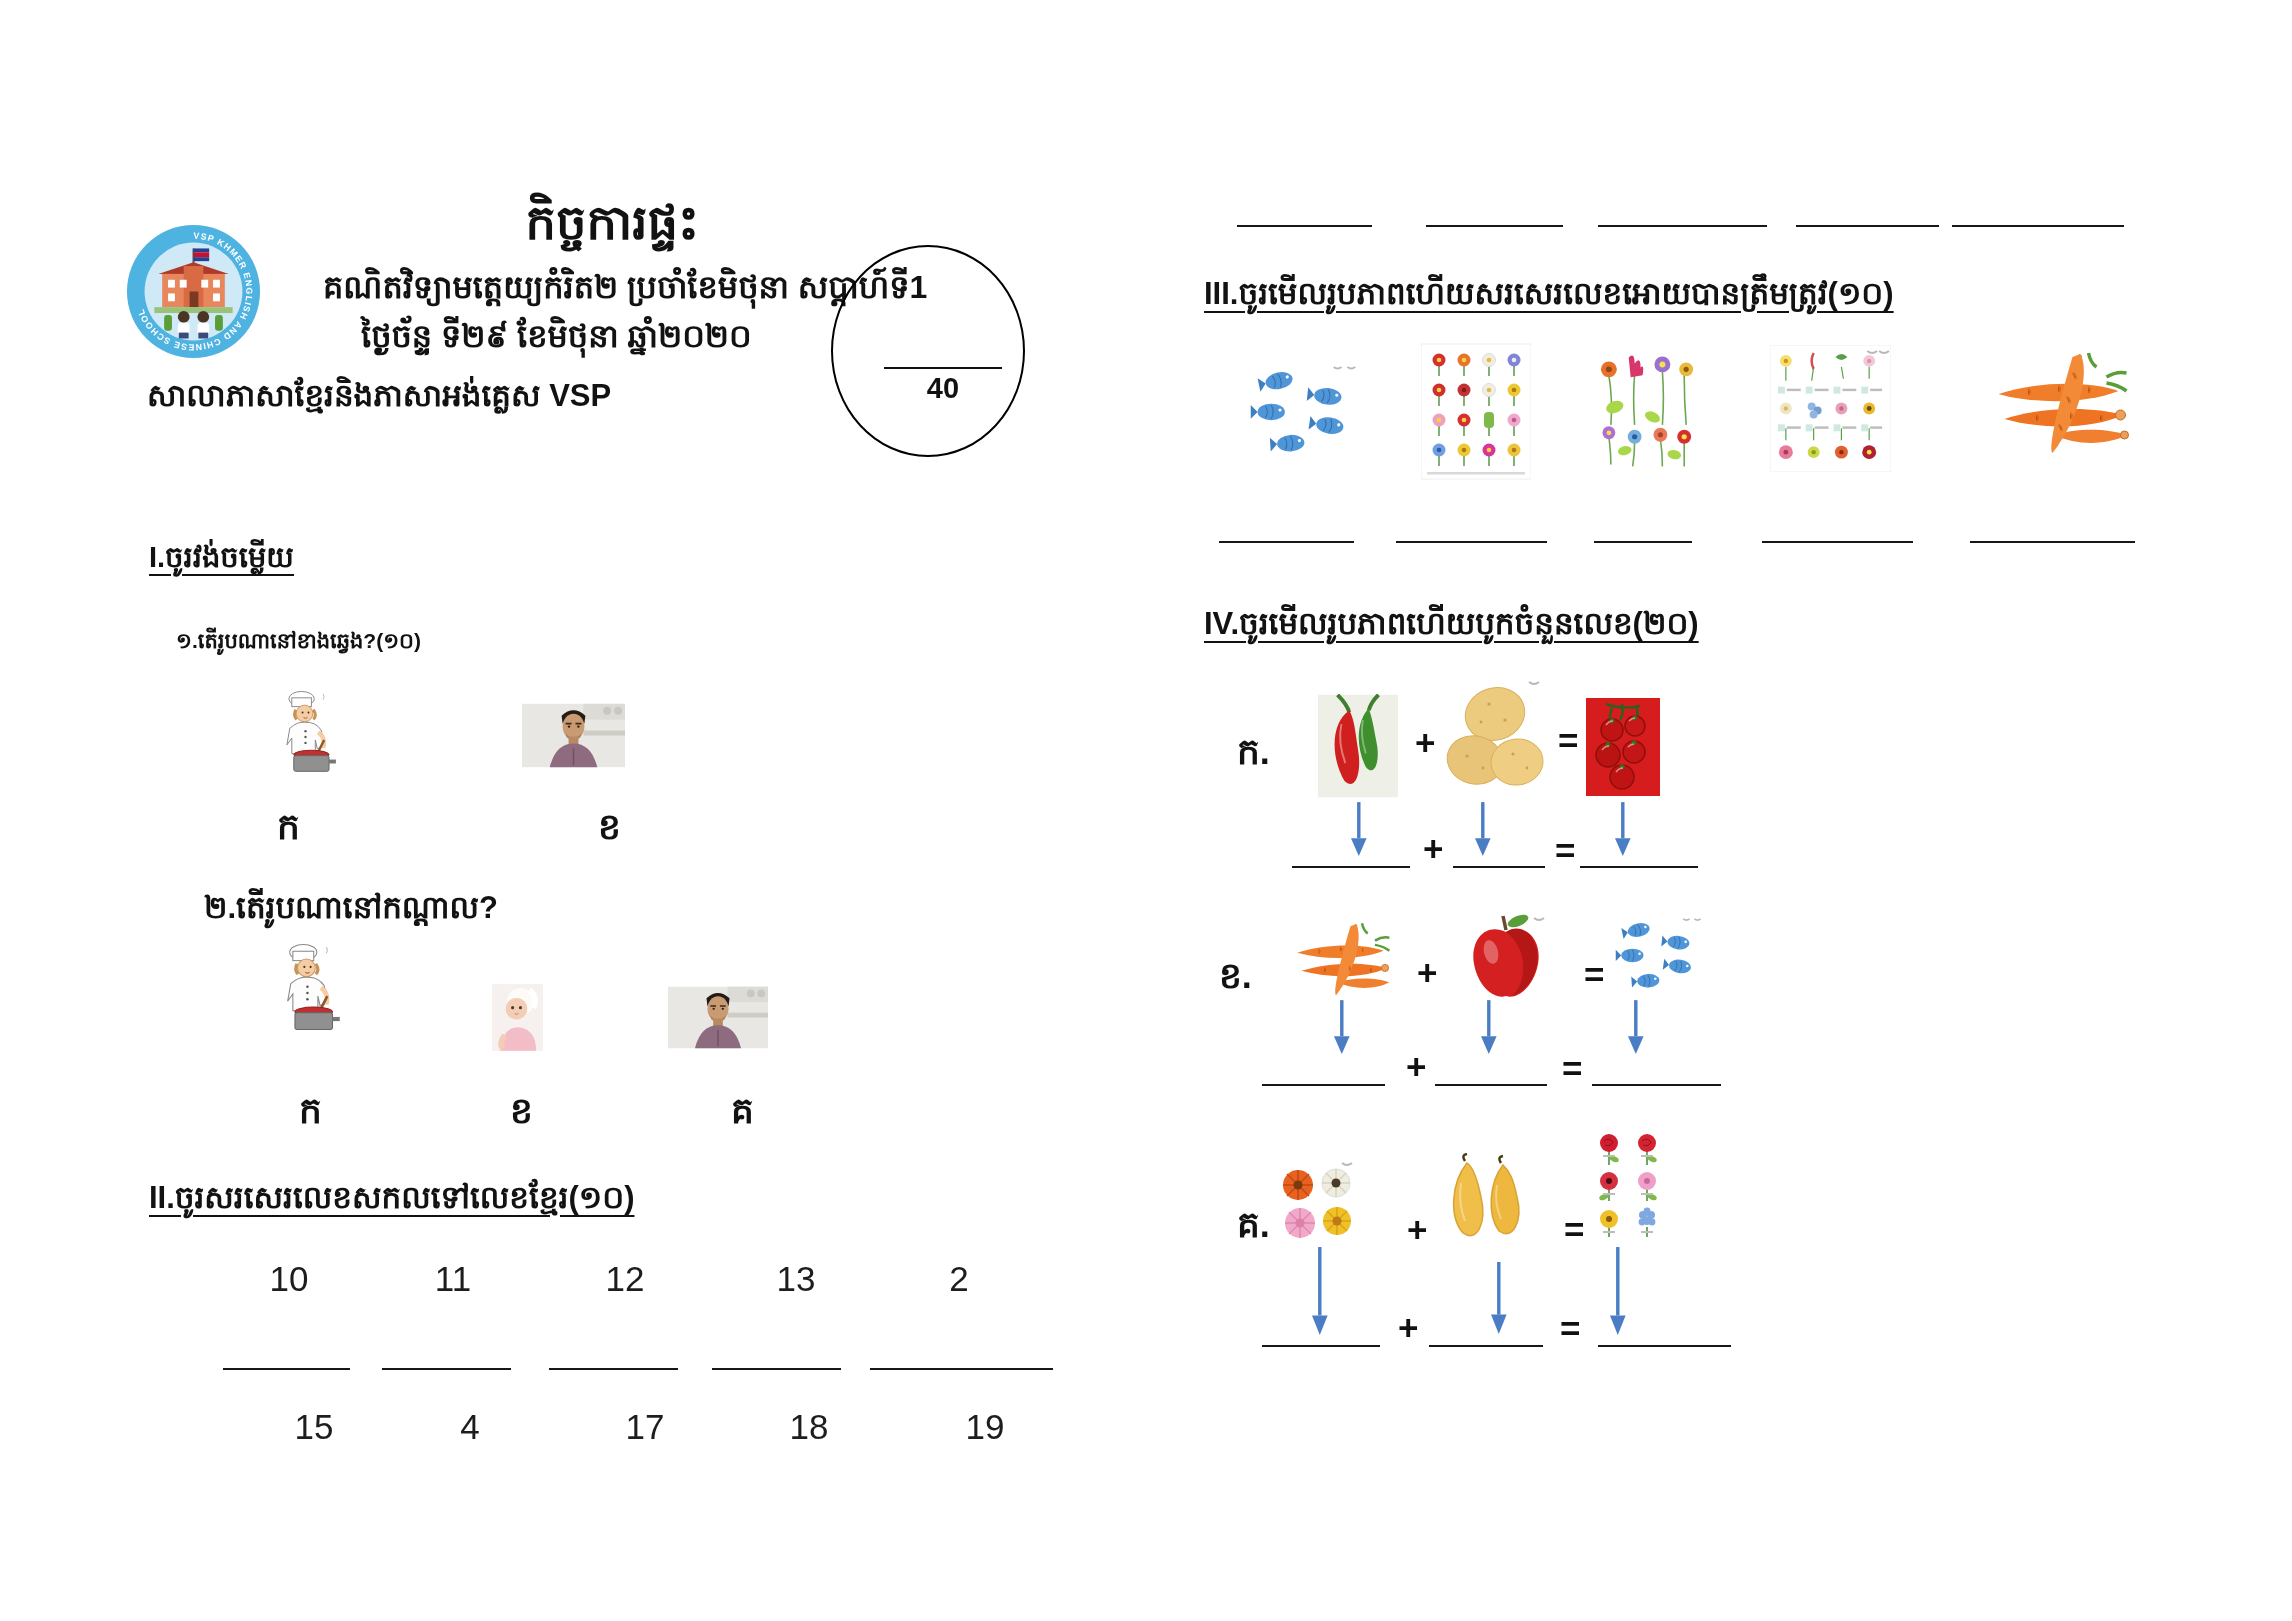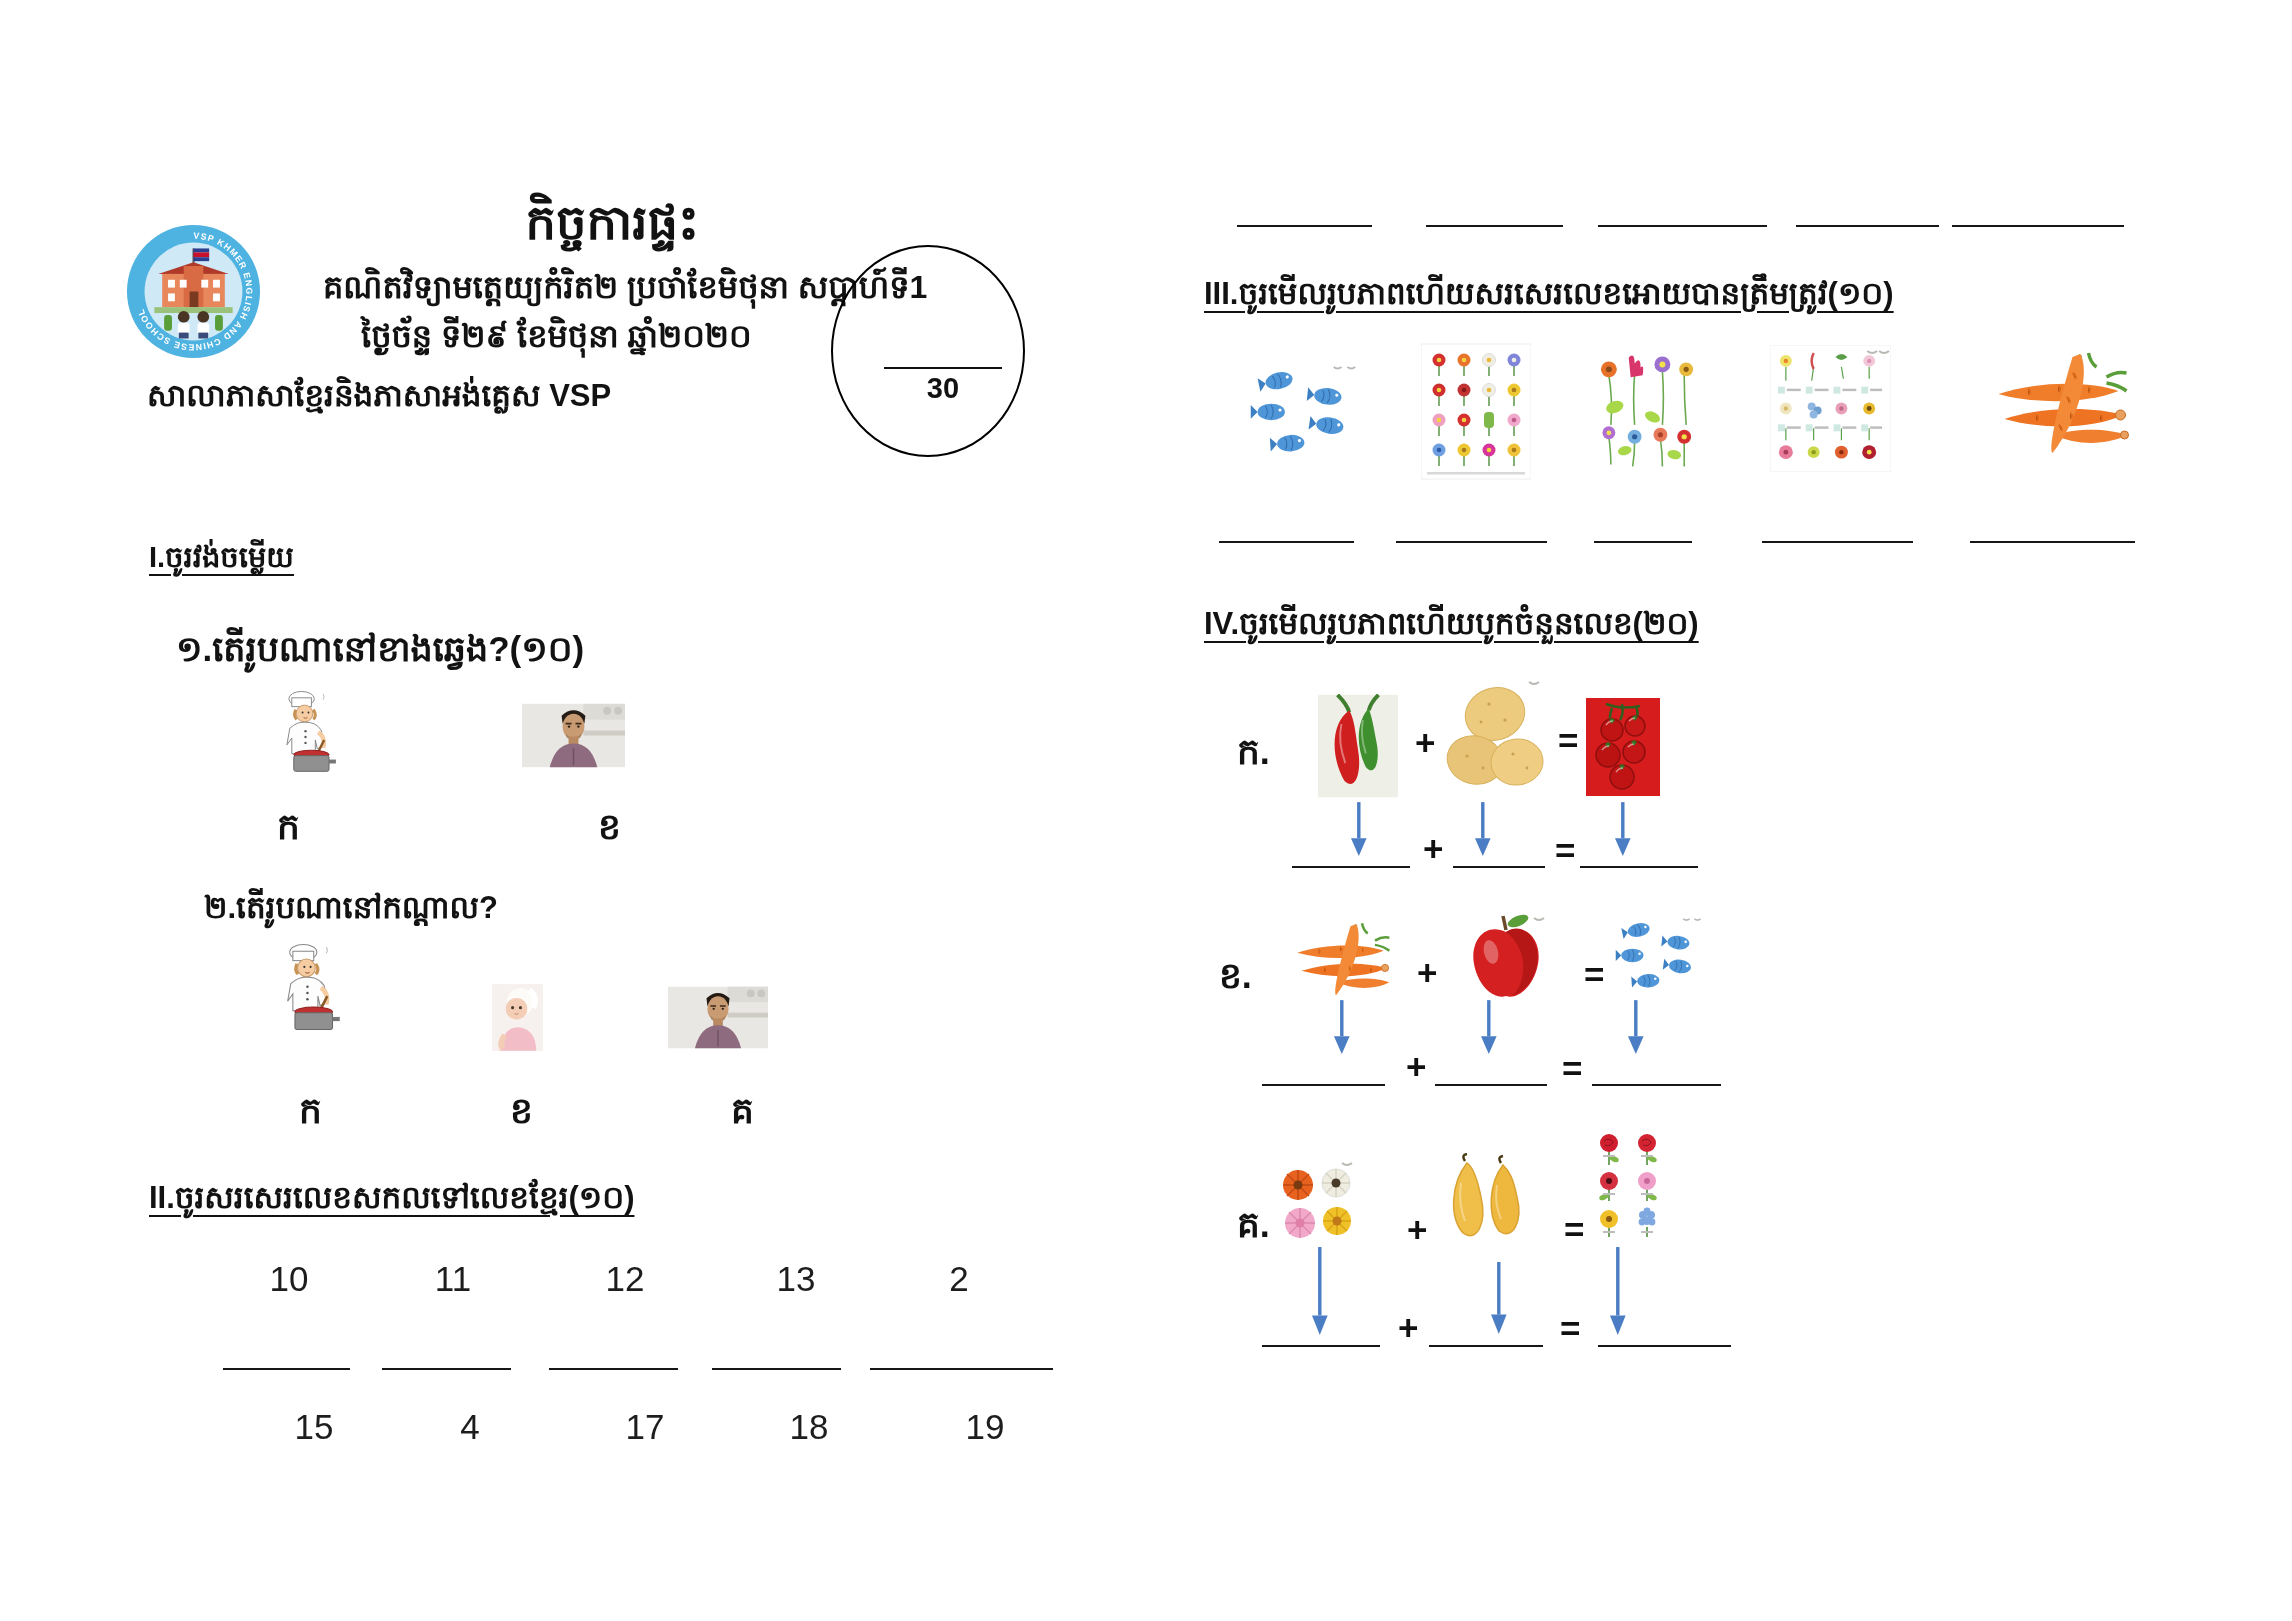--- a/index.html
+++ b/index.html
@@ -59,26 +59,26 @@
     <rect x="92" y="94" width="8" height="16" rx="3" fill="#5a9e3a"></rect>
   </svg>
 
   <div class="abs kh" style="left:268px;top:192px;width:431px;text-align:right;font-size:48px">កិច្ចការផ្ទះ</div>
   <div class="abs kh" style="left:323px;top:267px;font-size:32px">គណិតវិទ្យាមត្តេយ្យកំរិត២ ប្រចាំខែមិថុនា សប្តាហ៍ទី1</div>
   <div class="abs kh" style="left:361px;top:316px;font-size:32px">ថ្ងៃច័ន្ទ ទី២៩ ខែមិថុនា ឆ្នាំ២០២០</div>
   <div class="abs kh" style="left:147px;top:376px;font-size:31px">សាលាភាសាខ្មែរនិងភាសាអង់គ្លេស VSP</div>
 
   <div class="score-circle">
     <div class="score-line"></div>
-    <div class="score-val kh">30</div>
+    <div class="score-val kh">40</div>
   </div>
 
 
   <div class="abs kh khu" style="left:149px;top:539px;font-size:29px">I.ចូរវង់ចម្លើយ</div>
-  <div class="abs kh" style="left:176px;top:627px;font-size:35px">១.តើរូបណានៅខាងឆ្វេង?(១០)</div>
+  <div class="abs kh" style="left:176px;top:627px;font-size:21px">១.តើរូបណានៅខាងឆ្វេង?(១០)</div>
 
   <svg class="abs" style="left:272px;top:689px" width="69" height="98" viewBox="0 0 70 100">
     <ellipse cx="30" cy="10" rx="13" ry="7.5" fill="#fff" stroke="#8a8a8a"></ellipse>
     <rect x="20" y="9" width="20" height="9" fill="#fff" stroke="#8a8a8a"></rect>
     <path d="M52,5 q2,3 0,6" stroke="#bbb" fill="none"></path>
     <circle cx="33" cy="25" r="8.5" fill="#f6cda3" stroke="#c79a6a"></circle>
     <path d="M24,21 q-3,6 1,10" stroke="#c79355" fill="none" stroke-width="3"></path>
     <path d="M42,21 q4,6 0,10" stroke="#c79355" fill="none" stroke-width="3"></path>
     <circle cx="31" cy="24" r="1" fill="#333"></circle>
       <circle cx="37" cy="24" r="1" fill="#333"></circle>

